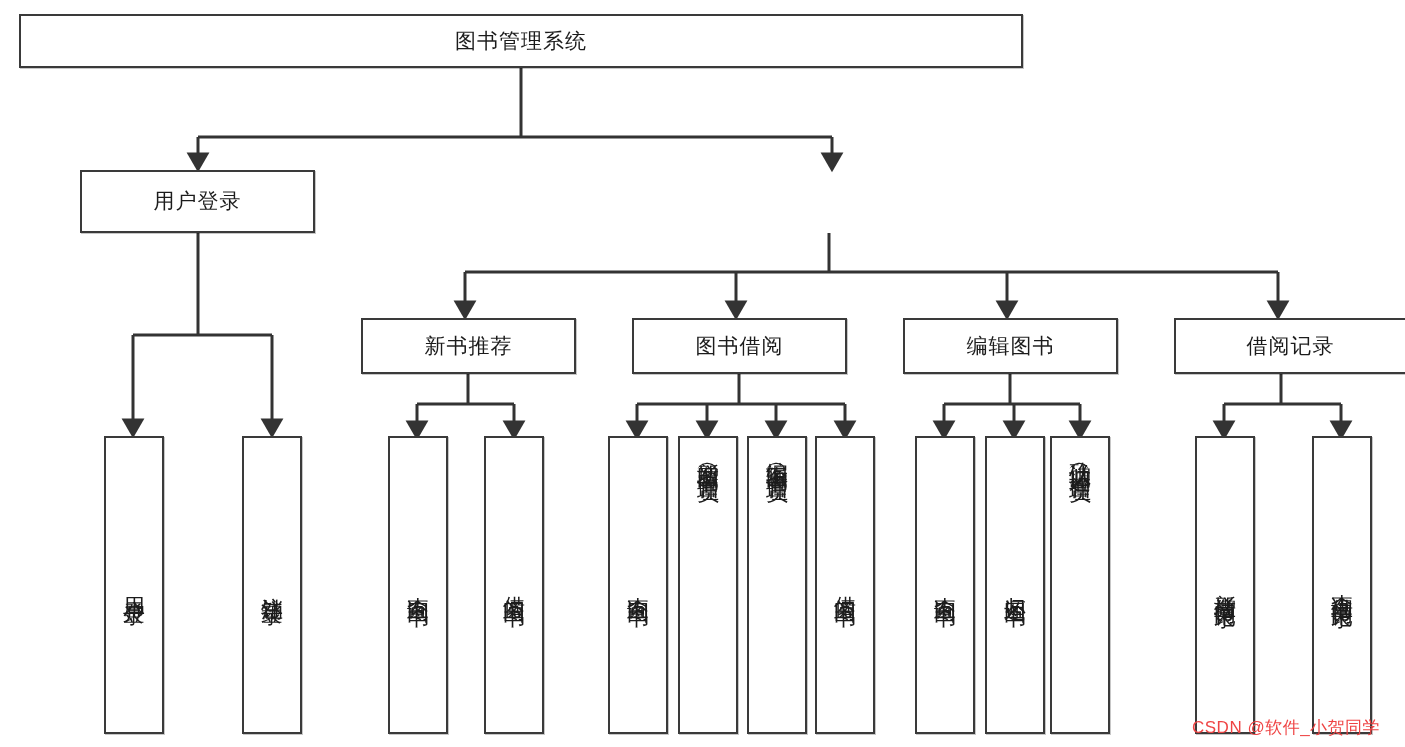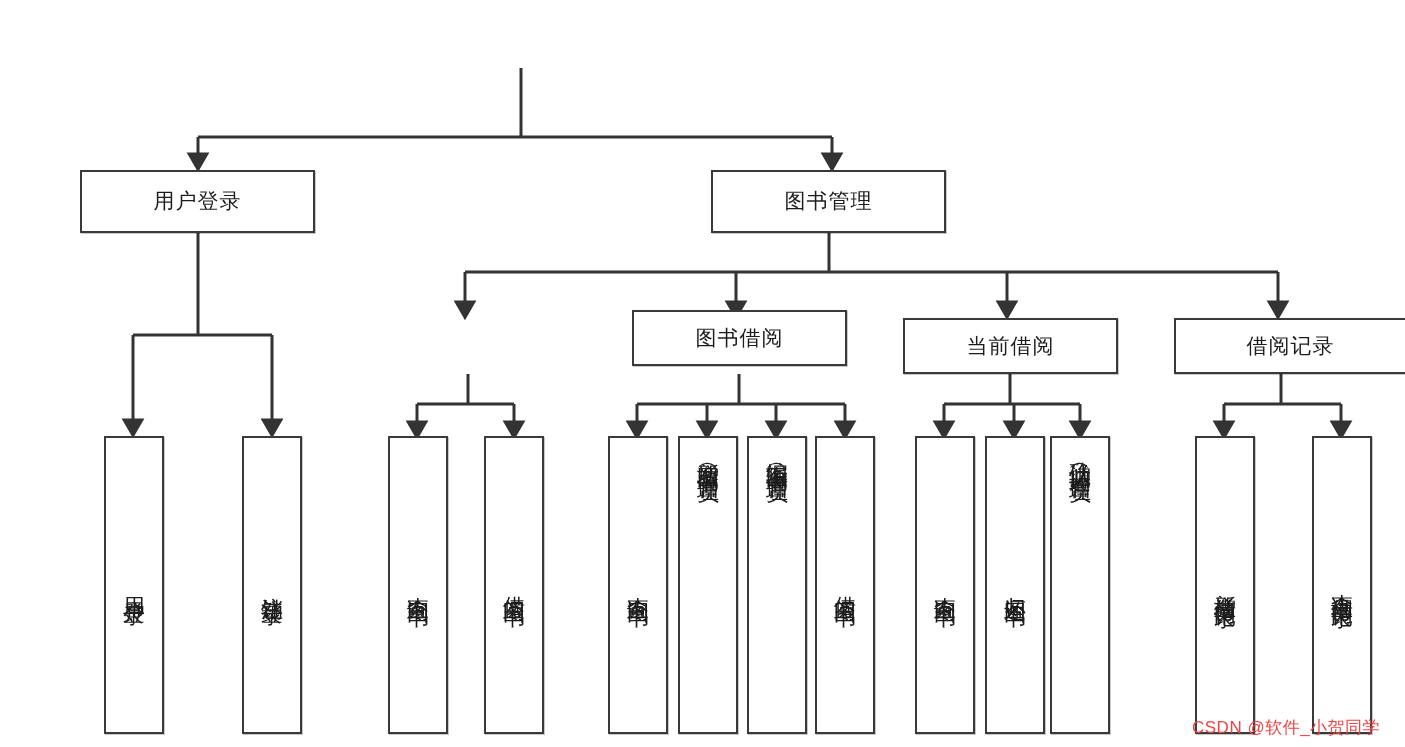--- a/index.html
+++ b/index.html
@@ -119,36 +119,39 @@
       <path d="M1014,404 L1014,430" marker-end="url(#arw)"></path>
       <path d="M1080,404 L1080,430" marker-end="url(#arw)"></path>
 
       <path d="M1281,374 L1281,404"></path>
       <path d="M1224,404 L1341,404"></path>
       <path d="M1224,404 L1224,430" marker-end="url(#arw)"></path>
       <path d="M1341,404 L1341,430" marker-end="url(#arw)"></path>
     </g>
   </svg>
 
+  <div class="node h" style="left:19px; top:14px; width:1004px; height:54px;">
+    <span class="lbl">图书管理系统</span>
+  </div>
 
   <div class="node h" style="left:80px; top:170px; width:235px; height:63px;">
     <span class="lbl">用户登录</span>
   </div>
 
-  <div class="node h" style="left:711px; top:170px; width:235px; height:63px;">
-    <span class="lbl">图书管理</span>
-  </div>
-
-
-  <div class="node h" style="left:632px; top:310px; width:215px; height:56px;">
+
+  <div class="node h" style="left:361px; top:318px; width:215px; height:56px;">
+    <span class="lbl">新书推荐</span>
+  </div>
+
+  <div class="node h" style="left:632px; top:318px; width:215px; height:56px;">
     <span class="lbl">图书借阅</span>
   </div>
 
   <div class="node h" style="left:903px; top:318px; width:215px; height:56px;">
-    <span class="lbl">当前借阅</span>
+    <span class="lbl">编辑图书</span>
   </div>
 
   <div class="node h" style="left:1174px; top:318px; width:233px; height:56px;">
     <span class="lbl">借阅记录</span>
   </div>
 
   <div class="node v mid" style="left:104px; top:436px; width:60px; height:298px;">
     <span class="lbl">用户登录</span>
   </div>
 

